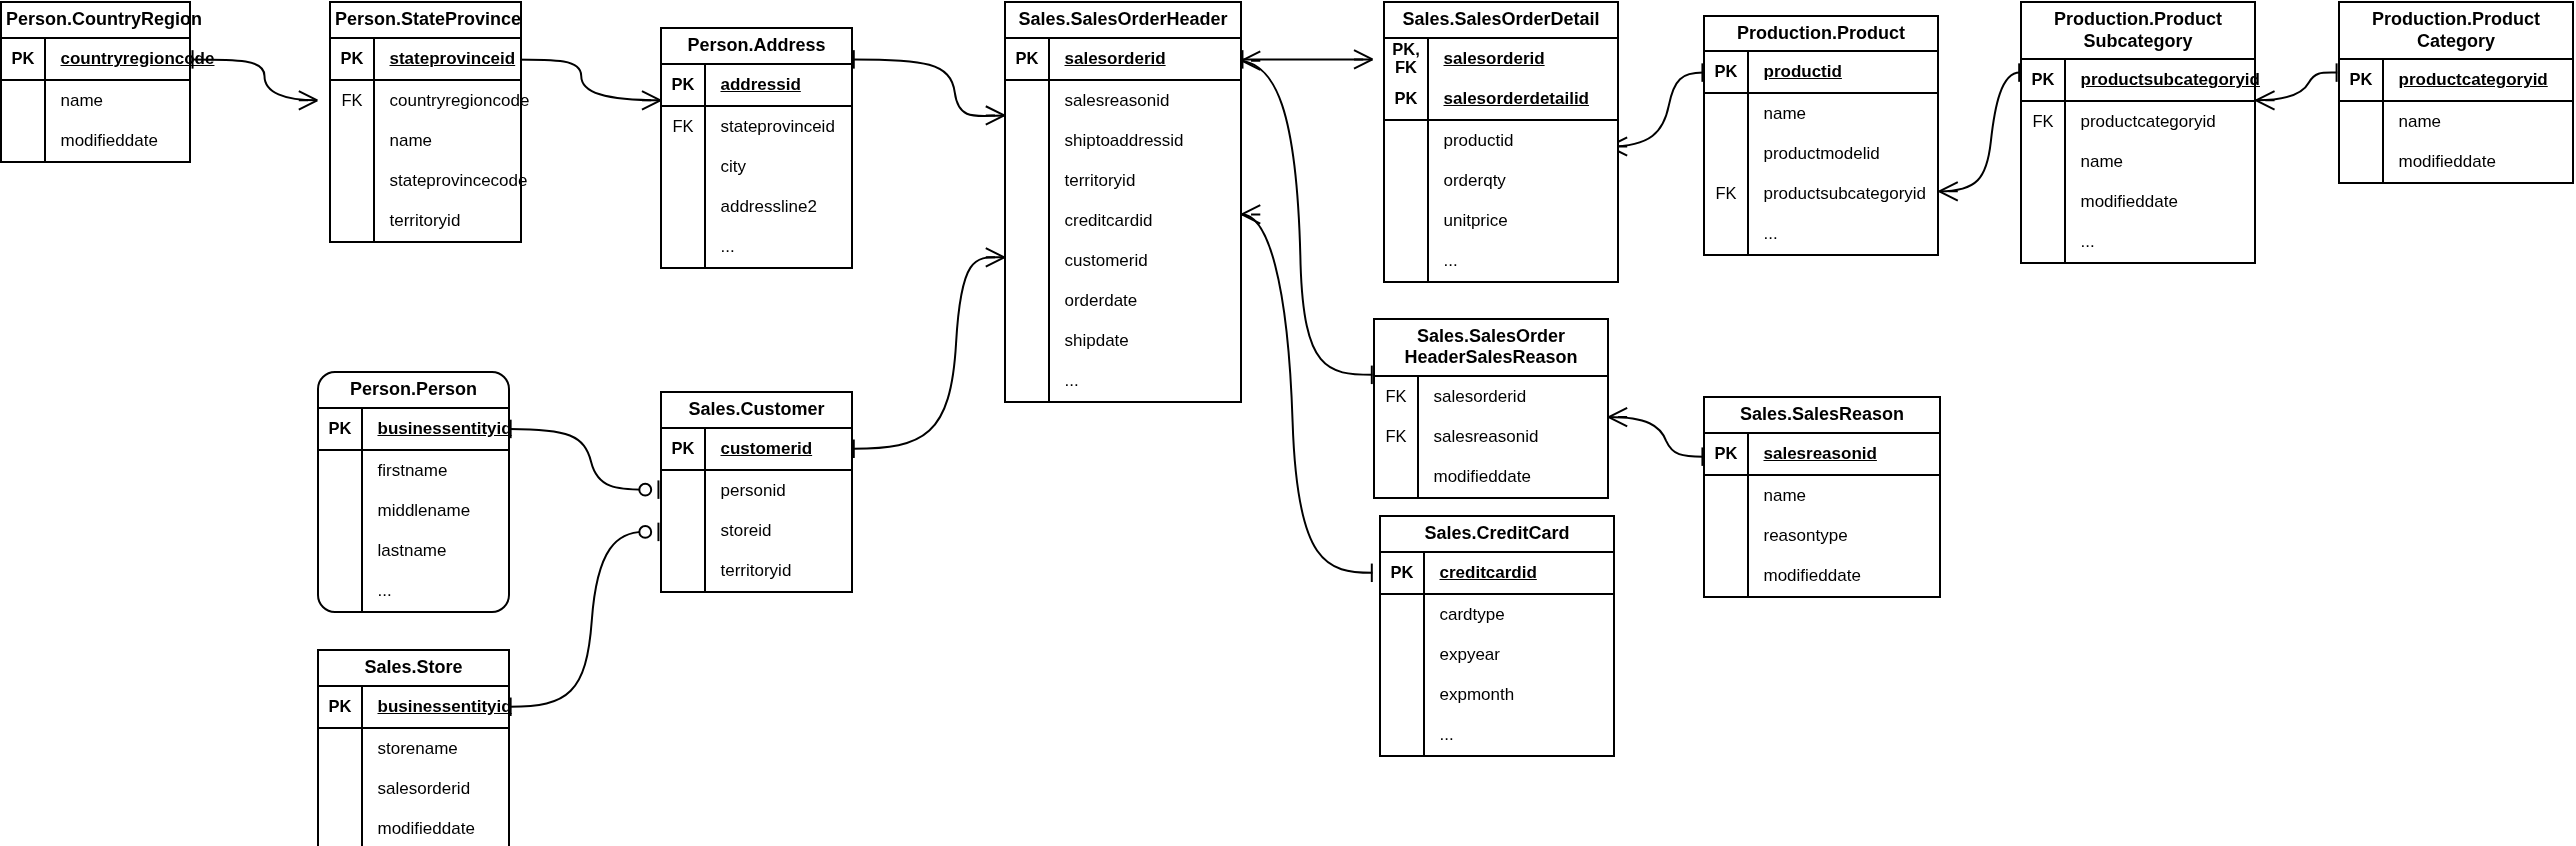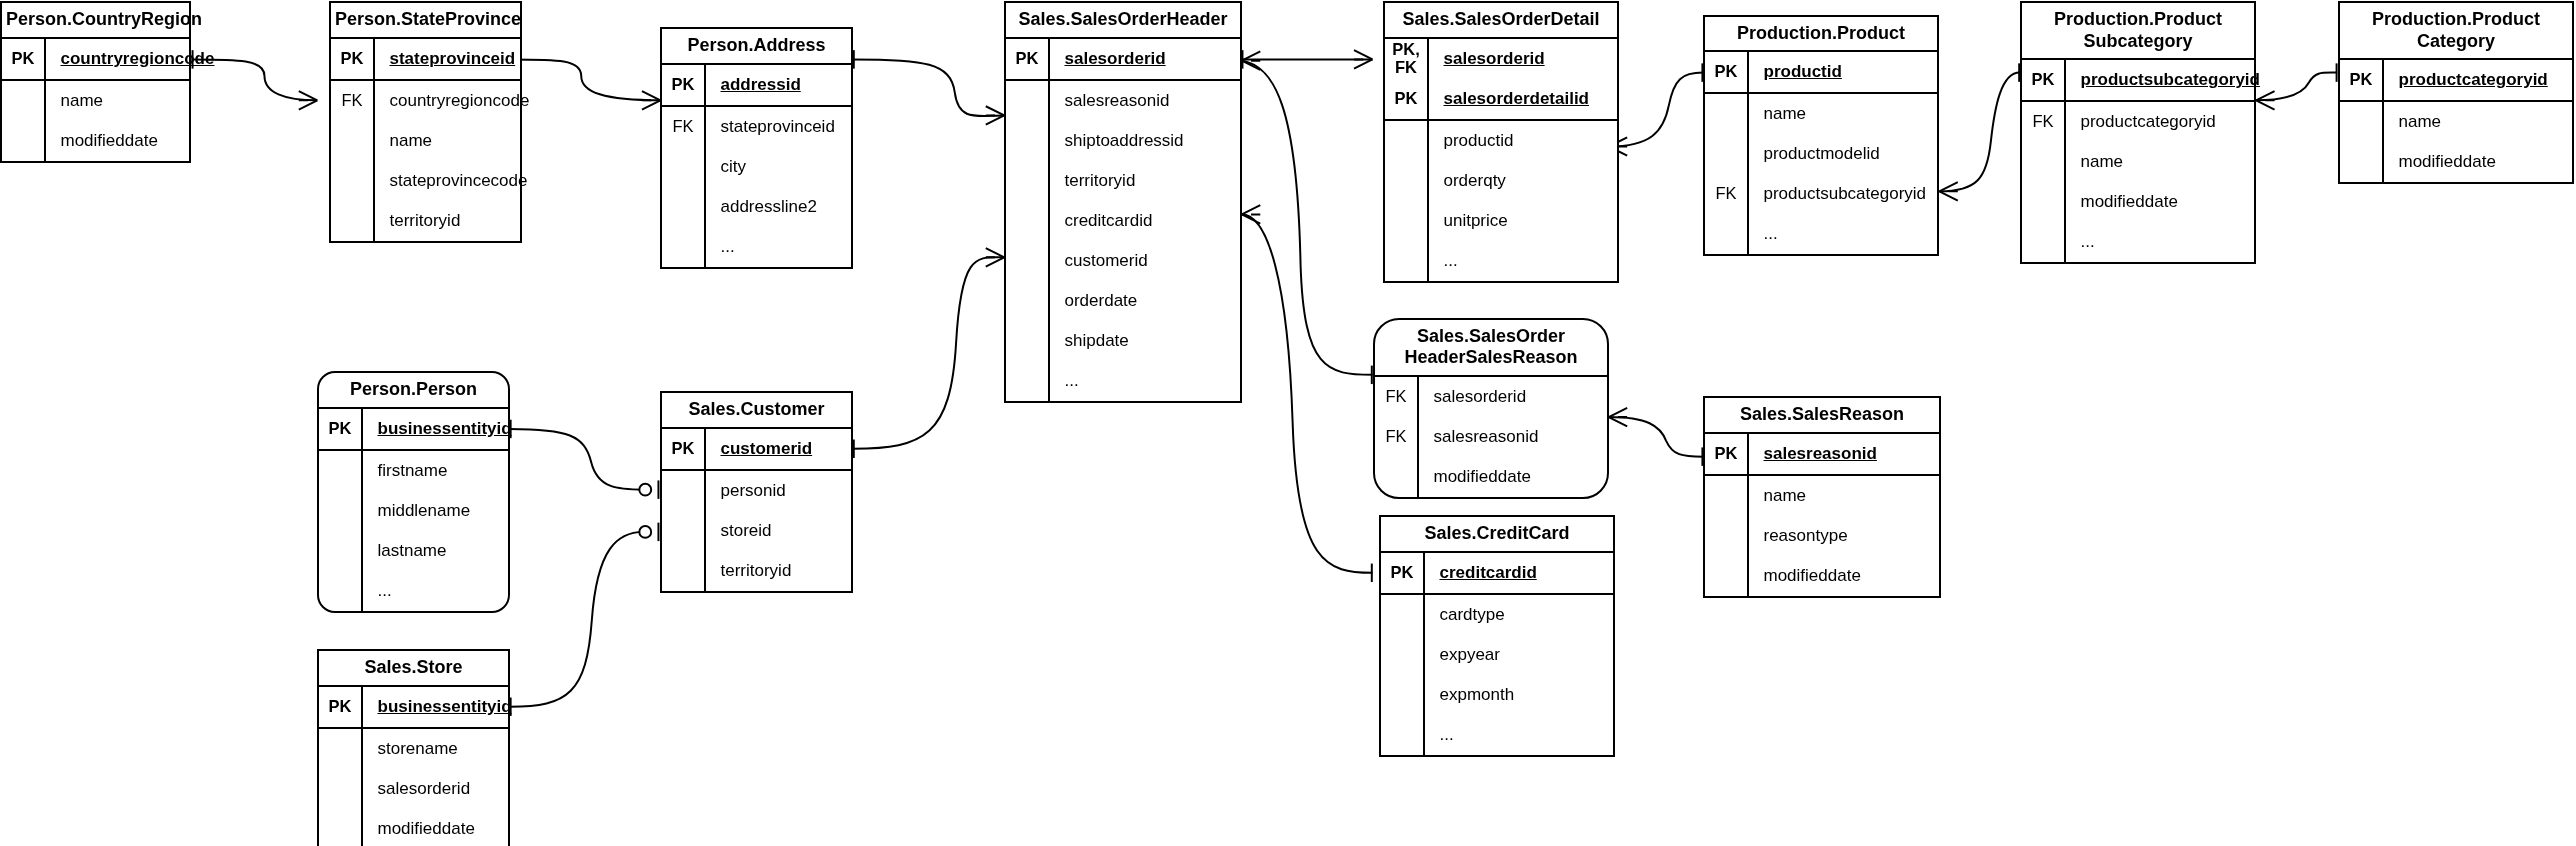--- a/index.html
+++ b/index.html
@@ -367,21 +367,21 @@
           <div class="row">
             <div class="keycol"></div>
             <div class="namecol">name</div>
           </div>
           <div class="row">
             <div class="keycol"></div>
             <div class="namecol">modifieddate</div>
           </div>
         </div>
       </div>
-      <div class="entity" style="left: 1373px; top: 318px; width: 236px; border-radius: 26px;">
+      <div class="entity" style="left: 1373px; top: 318px; width: 236px;">
         <div class="ent-title">Sales.SalesOrder
 HeaderSalesReason</div>
         <div class="section last">
           <div class="row">
             <div class="keycol">FK</div>
             <div class="namecol">salesorderid</div>
           </div>
           <div class="row">
             <div class="keycol">FK</div>
             <div class="namecol">salesreasonid</div>

